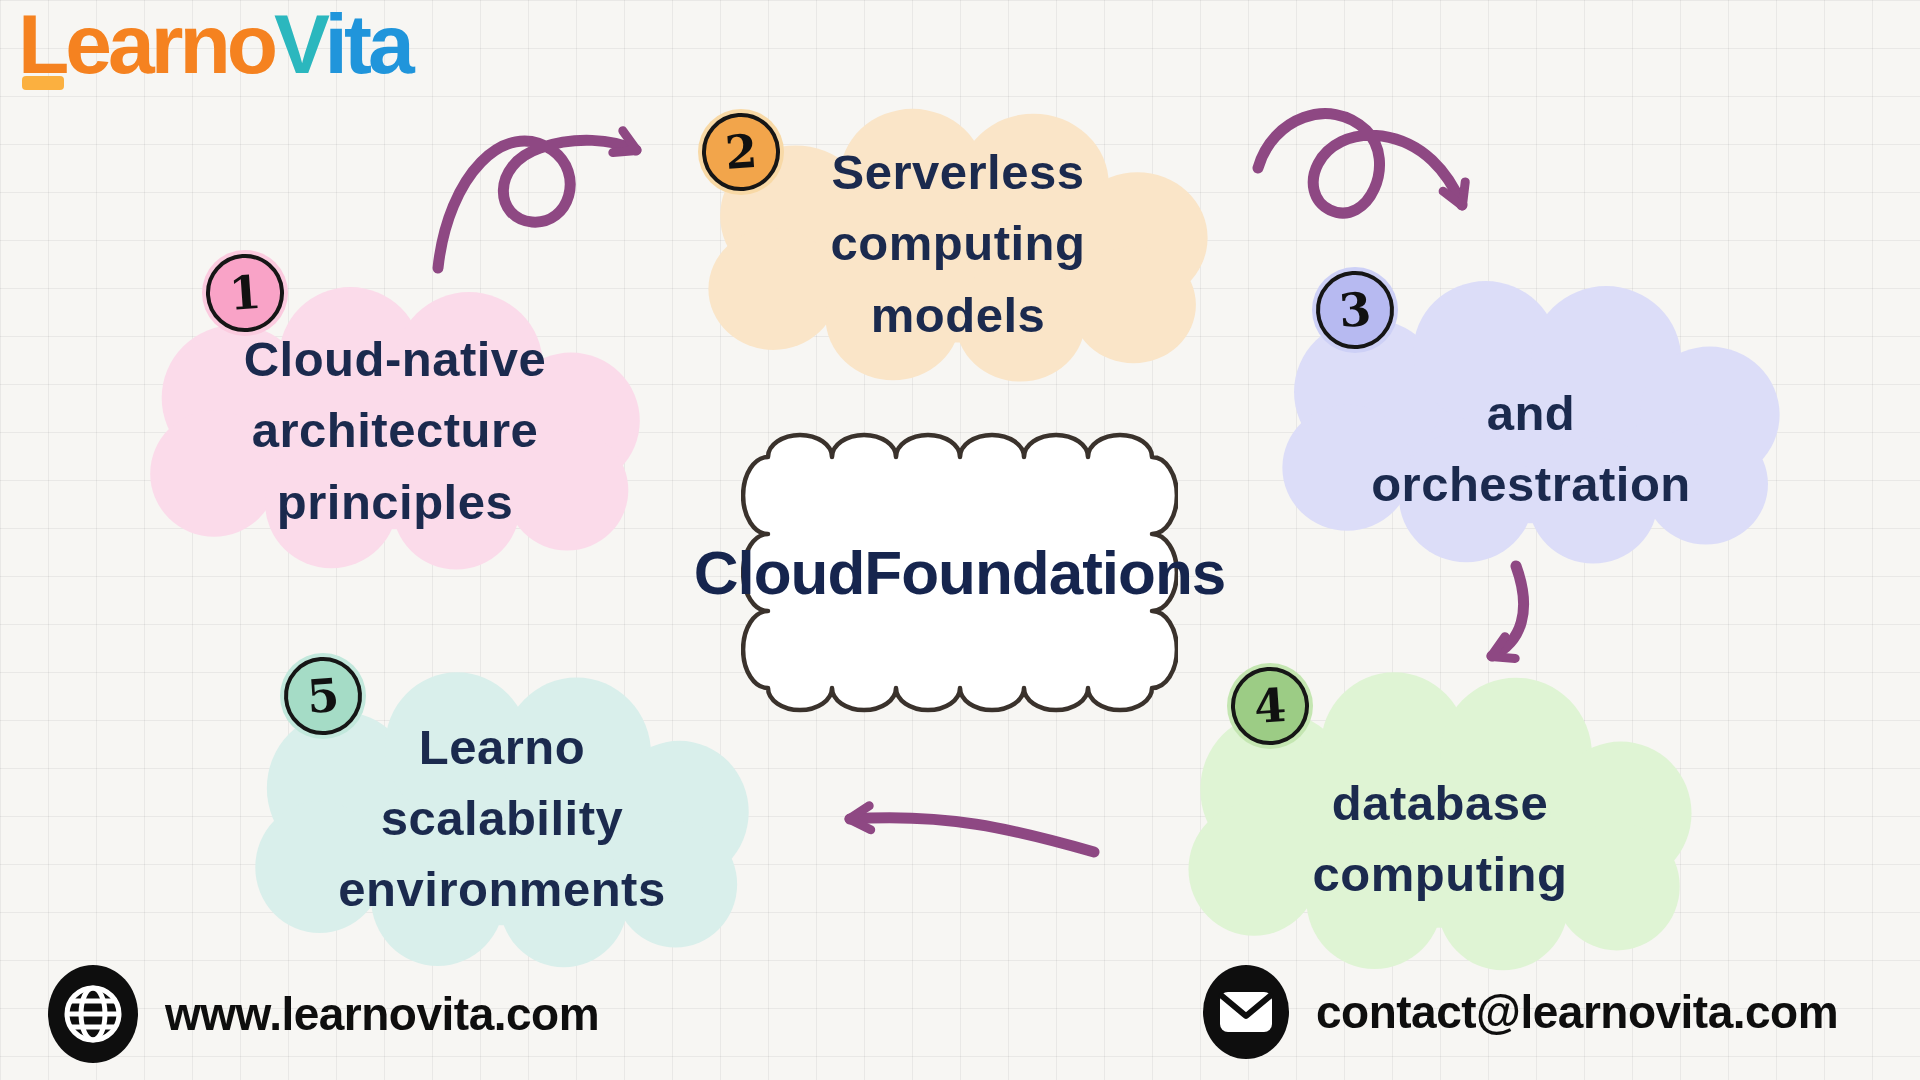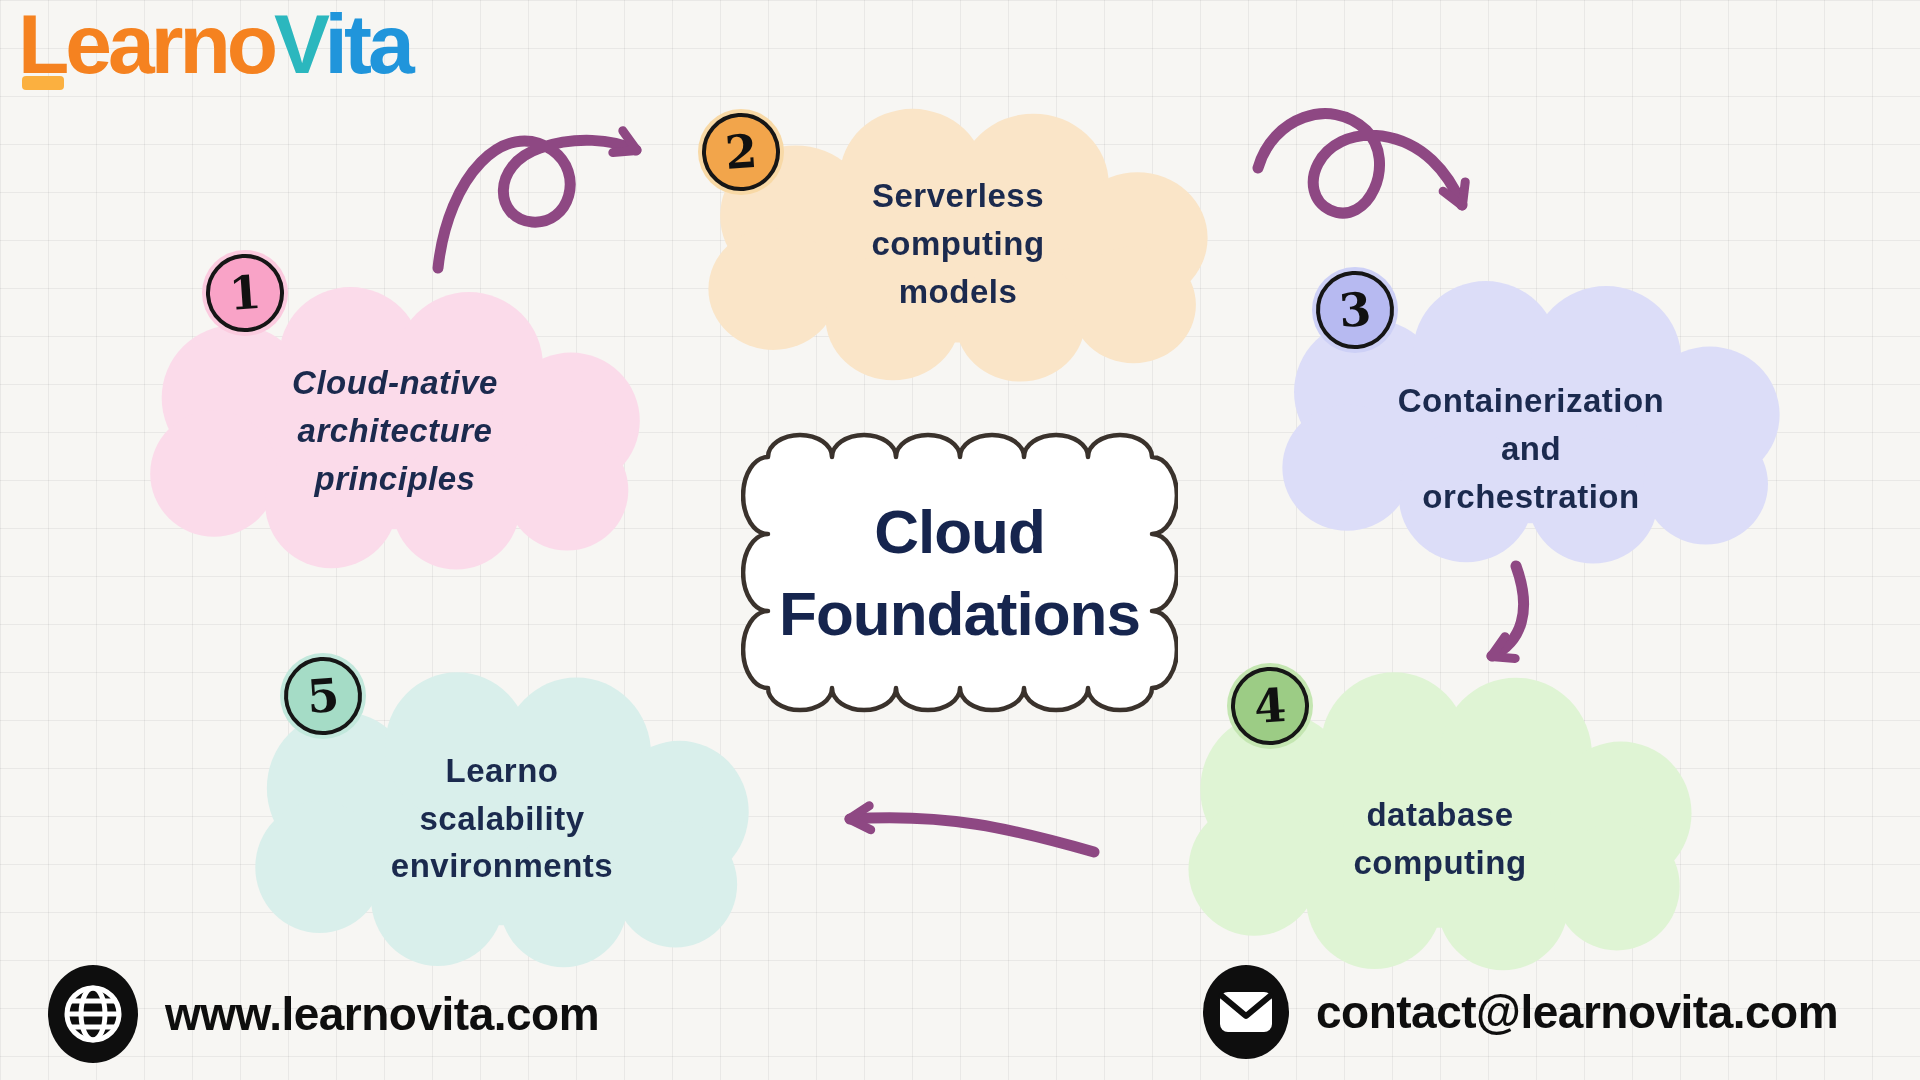--- a/index.html
+++ b/index.html
@@ -13,31 +13,31 @@
     background-size:48px 48px;
   }
   .logo{position:absolute;left:18px;top:2px;font-size:84px;font-weight:bold;letter-spacing:-4px;line-height:1.0;white-space:nowrap;text-align:right;}
   .logo-foot{position:absolute;left:22px;top:76px;width:42px;height:14px;border-radius:4px;}
 
   .cloud{position:absolute;}
   .cloud-svg{position:absolute;left:0;top:0;width:100%;height:100%;}
   .cloud-text{
     position:absolute;inset:0;display:flex;flex-direction:column;
     align-items:center;justify-content:center;text-align:center;
-    font-size:33px;font-weight:bold;color:#1b2a4e;line-height:1.45;letter-spacing:0.5px;
+    font-size:49px;font-weight:bold;color:#1b2a4e;line-height:1.45;letter-spacing:0.5px;
   }
   .badge{position:absolute;width:86px;height:86px;border-radius:50%;
     display:flex;align-items:center;justify-content:center;}
   .badge-inner{width:70px;height:70px;border-radius:50%;border:4px solid #161616;
     display:flex;align-items:center;justify-content:center;
     font-family:"DejaVu Serif",serif;font-size:46px;font-weight:bold;color:#111;
     transform:rotate(-4deg);}
   .center-box{position:absolute;left:741px;top:429px;width:437px;height:287px;}
   .center-text{
-    position:absolute;inset:0;display:flex;flex-direction:column;align-items:center;justify-content:center;
+    position:absolute;inset:0;display:flex;flex-direction:row;align-items:center;justify-content:center;
     font-size:62px;font-weight:800;color:#16254e;line-height:1.32;letter-spacing:-1px;text-align:center;
   }
   .arrows{position:absolute;left:0;top:0;width:1920px;height:1080px;pointer-events:none;}
   .footer-item{position:absolute;display:flex;align-items:center;text-align:center;}
   .footer-text{font-size:46px;font-weight:bold;color:#0e0e0e;letter-spacing:-0.5px;margin-left:26px;white-space:nowrap;}
   .icon-circle{display:block;}
   .hidden-defs{position:absolute;width:0;height:0;overflow:hidden;}
 </style>
 </head>
 <body>
@@ -58,21 +58,21 @@
         <circle cx="335" cy="165" r="48"></circle>
       </g>
     </defs>
   </svg>
 
   <div class="logo">
     <span style="color:#F58220">Learno</span><span style="color:#2BB7BE">V</span><span style="color:#2095DB">ita</span>
   </div>
   <div class="logo-foot" style="background-color: rgb(251, 176, 64);"></div>
 
-  <div class="cloud" style="left:140px;top:282px;width:510px;height:290px;font-style:italic;">
+  <div class="cloud" style="left:140px;top:282px;width:510px;height:290px;">
     <svg class="cloud-svg" viewBox="0 0 400 230" preserveAspectRatio="none">
       <use href="#cloudShape" fill="#FBDBEA"></use>
     </svg>
     <div class="cloud-text" style="padding-top:8px;">
       <div>Cloud-native</div>
       <div>architecture</div>
       <div>principles</div>
     </div>
   </div>
 
@@ -85,21 +85,20 @@
       <div>computing</div>
       <div>models</div>
     </div>
   </div>
 
   <div class="cloud" style="left:1272px;top:276px;width:518px;height:290px;">
     <svg class="cloud-svg" viewBox="0 0 400 230" preserveAspectRatio="none">
       <use href="#cloudShape" fill="#DCDDF8"></use>
     </svg>
     <div class="cloud-text" style="padding-top:56px;">
-      <div>Containerization</div>
       <div>and</div>
       <div>orchestration</div>
     </div>
   </div>
 
   <div class="cloud" style="left:1178px;top:667px;width:524px;height:306px;">
     <svg class="cloud-svg" viewBox="0 0 400 230" preserveAspectRatio="none">
       <use href="#cloudShape" fill="#DFF4D4"></use>
     </svg>
     <div class="cloud-text" style="padding-top:38px;">

